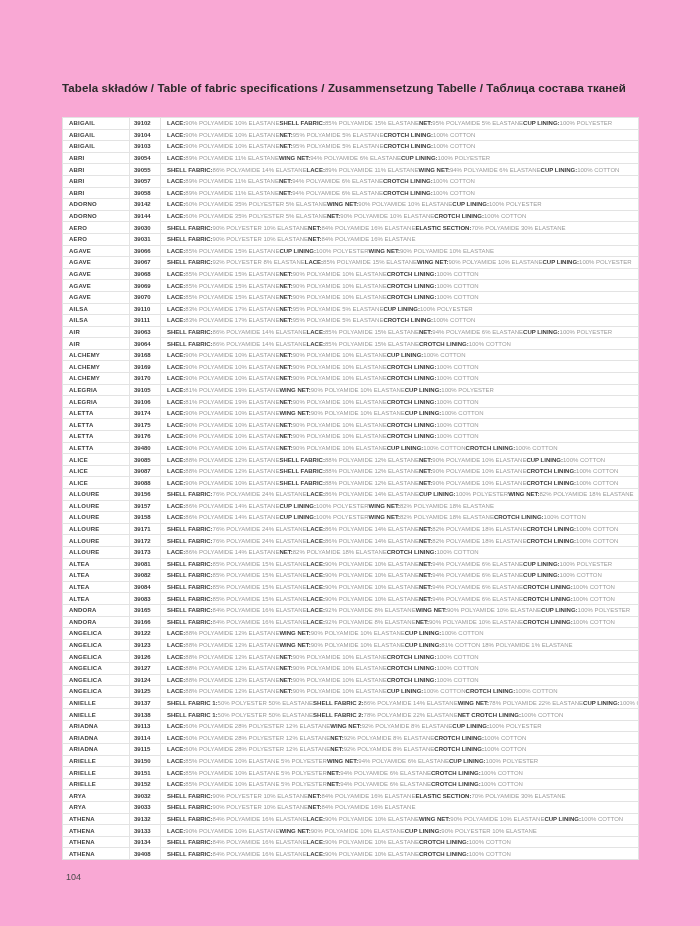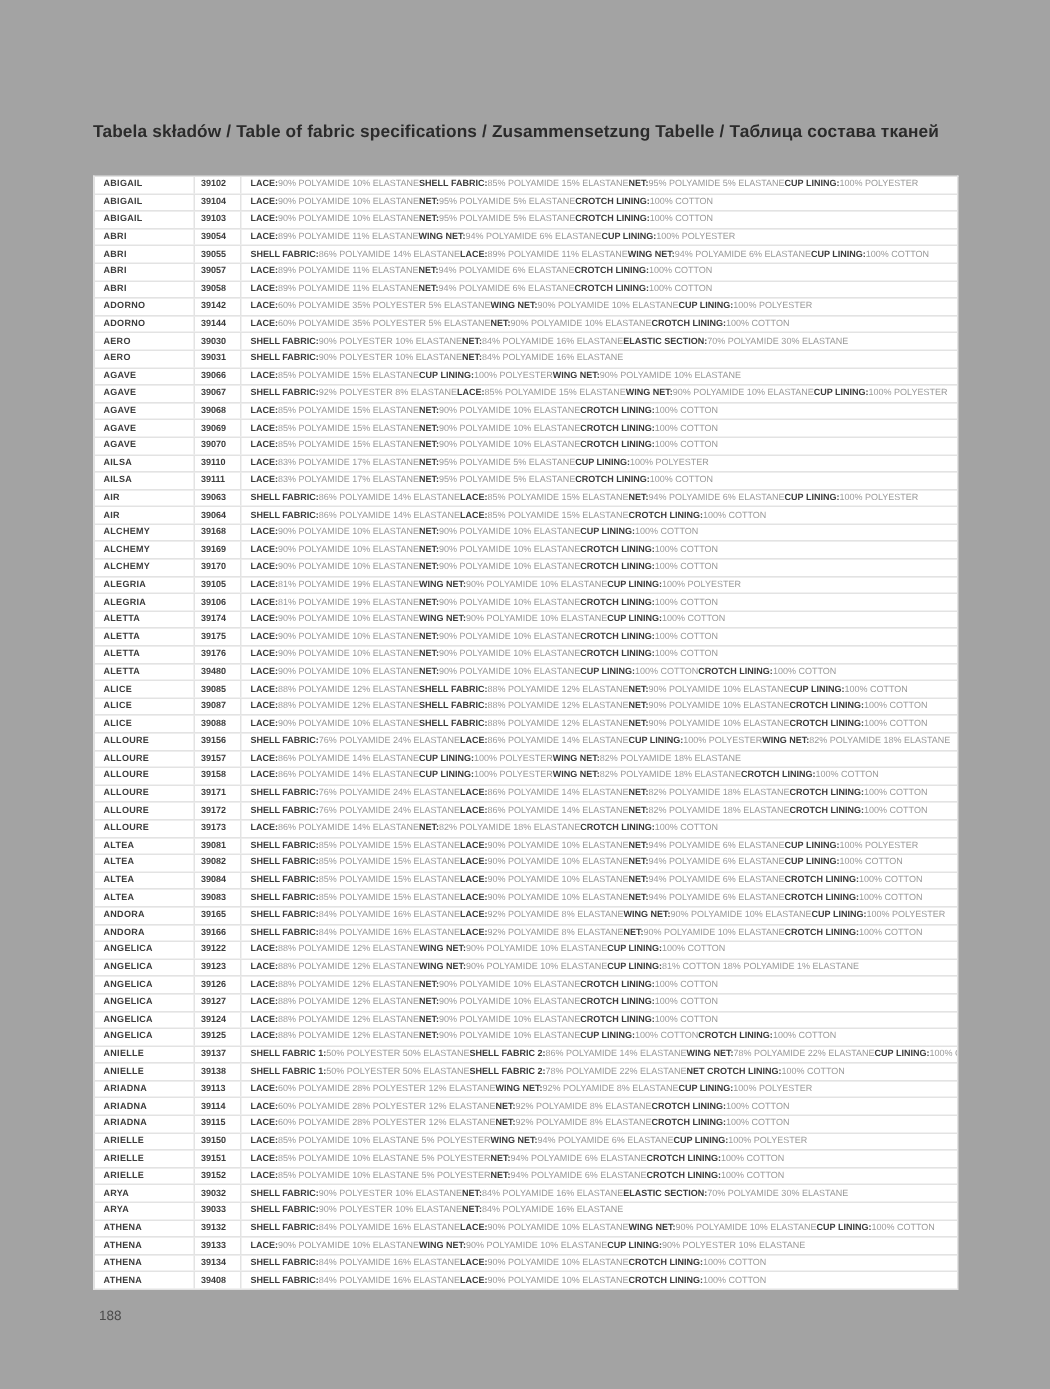--- a/index.html
+++ b/index.html
@@ -1,21 +1,21 @@
 <!DOCTYPE html>
 <html><head>
 <meta charset="utf-8">
 <style>
   * { margin:0; padding:0; box-sizing:border-box; }
   html,body { background:#ffffff; }
   body { font-family:"Liberation Sans", sans-serif; }
   .page {
     position:relative;
     width:700px; height:926px;
-    background:#a3a3a3;
+    background:#f9a8d4;
     overflow:hidden;
   }
   .title {
     position:absolute; left:62px; top:82px;
     font-size:11.5px; font-weight:bold; color:#2b2b2b;
     letter-spacing:0.1px;
   }
   .spec-table {
     position:absolute; left:62px; top:117px; width:577px;
     border-top:1px solid #e3e3e3;
@@ -864,14 +864,14 @@
           <span class="seg-label">SHELL FABRIC: </span>
           <span class="seg-val">84% POLYAMIDE 16% ELASTANE </span>
           <span class="seg-label">LACE: </span>
           <span class="seg-val">90% POLYAMIDE 10% ELASTANE </span>
           <span class="seg-label">CROTCH LINING: </span>
           <span class="seg-val">100% COTTON </span>
         </div>
       </div>
     </div>
 
-  <div class="page-number">188</div>
+  <div class="page-number">104</div>
 </div>
 
 </body></html>

